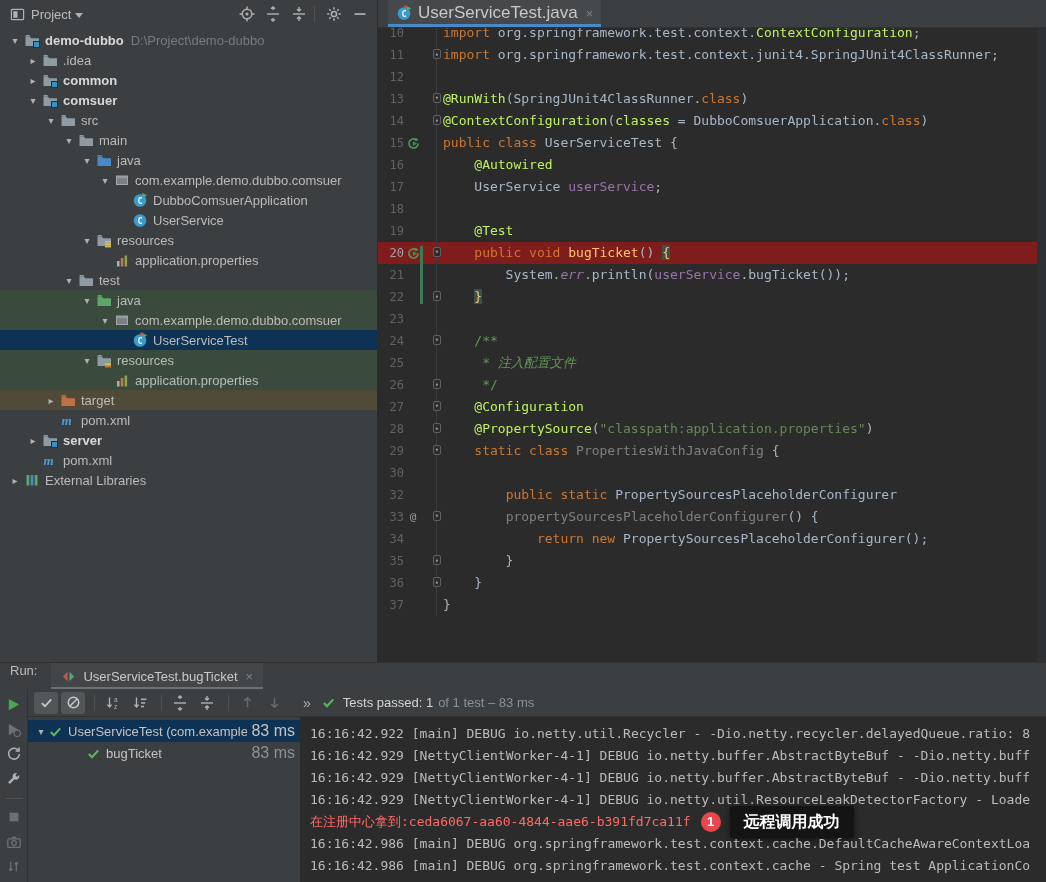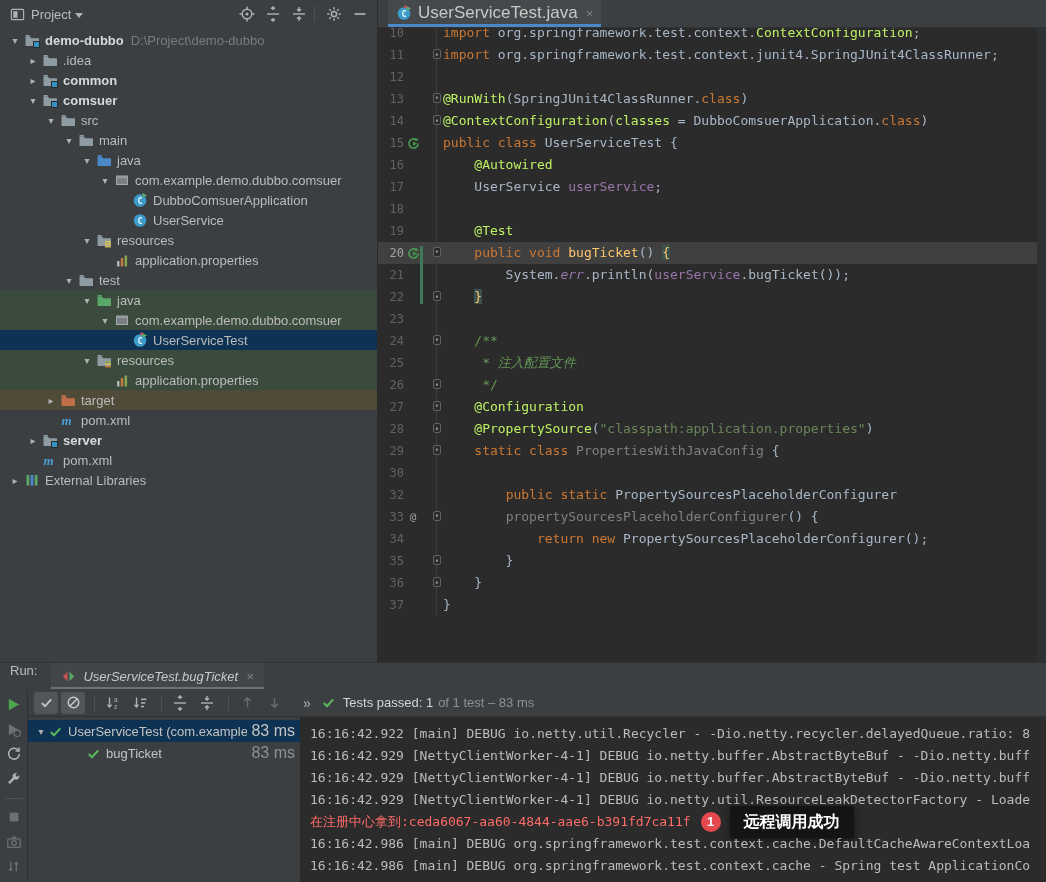--- a/index.html
+++ b/index.html
@@ -28,21 +28,21 @@
   .tr-icon { width:16px; height:16px; margin-right:5px; flex:none; }
   .tr-label { color:#BBBBBB; }
   .tr-label.bold { color:#D8D8D8; font-weight:bold; }
   .tr-suffix { color:#767C82; margin-left:7px;text-align:center; }
 
   
   #editor { position:absolute; left:378px; top:0; width:668px; height:662px; background:#2B2B2B; overflow:hidden; }
   #code-lines { position:absolute; left:0; top:22px; width:100%; }
   .code-row { height:22px; line-height:22px; display:flex; font-family:"DejaVu Sans Mono","Liberation Mono",monospace;
               font-size:13px; white-space:pre; }
-  .code-row.cur { background:#404040; }
+  .code-row.cur { background:#7f1d1d; }
   .lnum { width:26px; text-align:right; color:#606366; flex:none; font-size:12px; }
   .lic  { width:18px; flex:none; display:flex; align-items:center; justify-content:center; color:#9DA0A2; font-size:11px; }
   .lfold{ width:14px; flex:none; position:relative; }
   .fold { position:absolute; right:-5px; top:5px; font-size:7px; line-height:8px; padding:0 1px;
           color:#9DA0A2; border:1px solid #5E6163; border-radius:2px; background:#2B2B2B; }
   .ltxt { flex:1; border-left:1px solid #3A3C3E; padding-left:6px; overflow:hidden; }
   .tk-k { color:#CC7832; } .tk-a { color:#bef264; } .tk-d { color:#A9B7C6; }
   .tk-m { color:#FFC66D; } .tk-f { color:#9876AA; }
   .tk-fi{ color:#9876AA; font-style:italic; }
   .tk-s { color:#6A8759; } .tk-c { color:#629755; }
@@ -61,21 +61,21 @@
   .ed-tab .ticon { margin-right:6px; }
   .ed-tab .tlabel { font-size:17px; color:#C8C8C8; }
   .tab-close { margin-left:8px; color:#7F8487; font-size:13px; line-height:13px; }
 
   
   #run-panel { position:absolute; left:0; top:662px; width:1046px; height:220px; background:#3C3F41;
                border-top:1px solid #323232; }
   #run-header { height:26px; display:flex; }
   .run-label { font-size:13px; color:#BBBBBB; margin:0 14px 0 10px; }
   .run-tab { height:26px; display:flex; align-items:center; padding:0 10px; position:relative;
-             background:rgba(255,255,255,0.04);font-style:italic; }
+             background:rgba(255,255,255,0.04); }
   .run-tab::after { content:""; position:absolute; left:0; right:0; bottom:0; height:2px; background:#6E7173; }
   .run-tab .ticon { margin-right:7px; }
   .run-tab .tlabel { font-size:13px; color:#C8C8C8; }
   #run-body { position:absolute; left:0; top:26px; right:0; bottom:0; }
   #run-left-bar { position:absolute; left:0; top:0; width:28px; bottom:0; border-right:1px solid #323232;
                   display:flex; flex-direction:column; align-items:center; padding-top:5px; }
   .lb-ic { width:22px; height:22px; display:flex; align-items:center; justify-content:center; margin-bottom:5px; }
   .lb-sep { width:18px; height:1px; background:#515151; margin:3px 0 8px; }
   #run-toolbar { position:absolute; left:28px; top:0; right:0; height:28px; border-bottom:1px solid #323232;
                  display:flex; align-items:center; padding-left:6px; }

